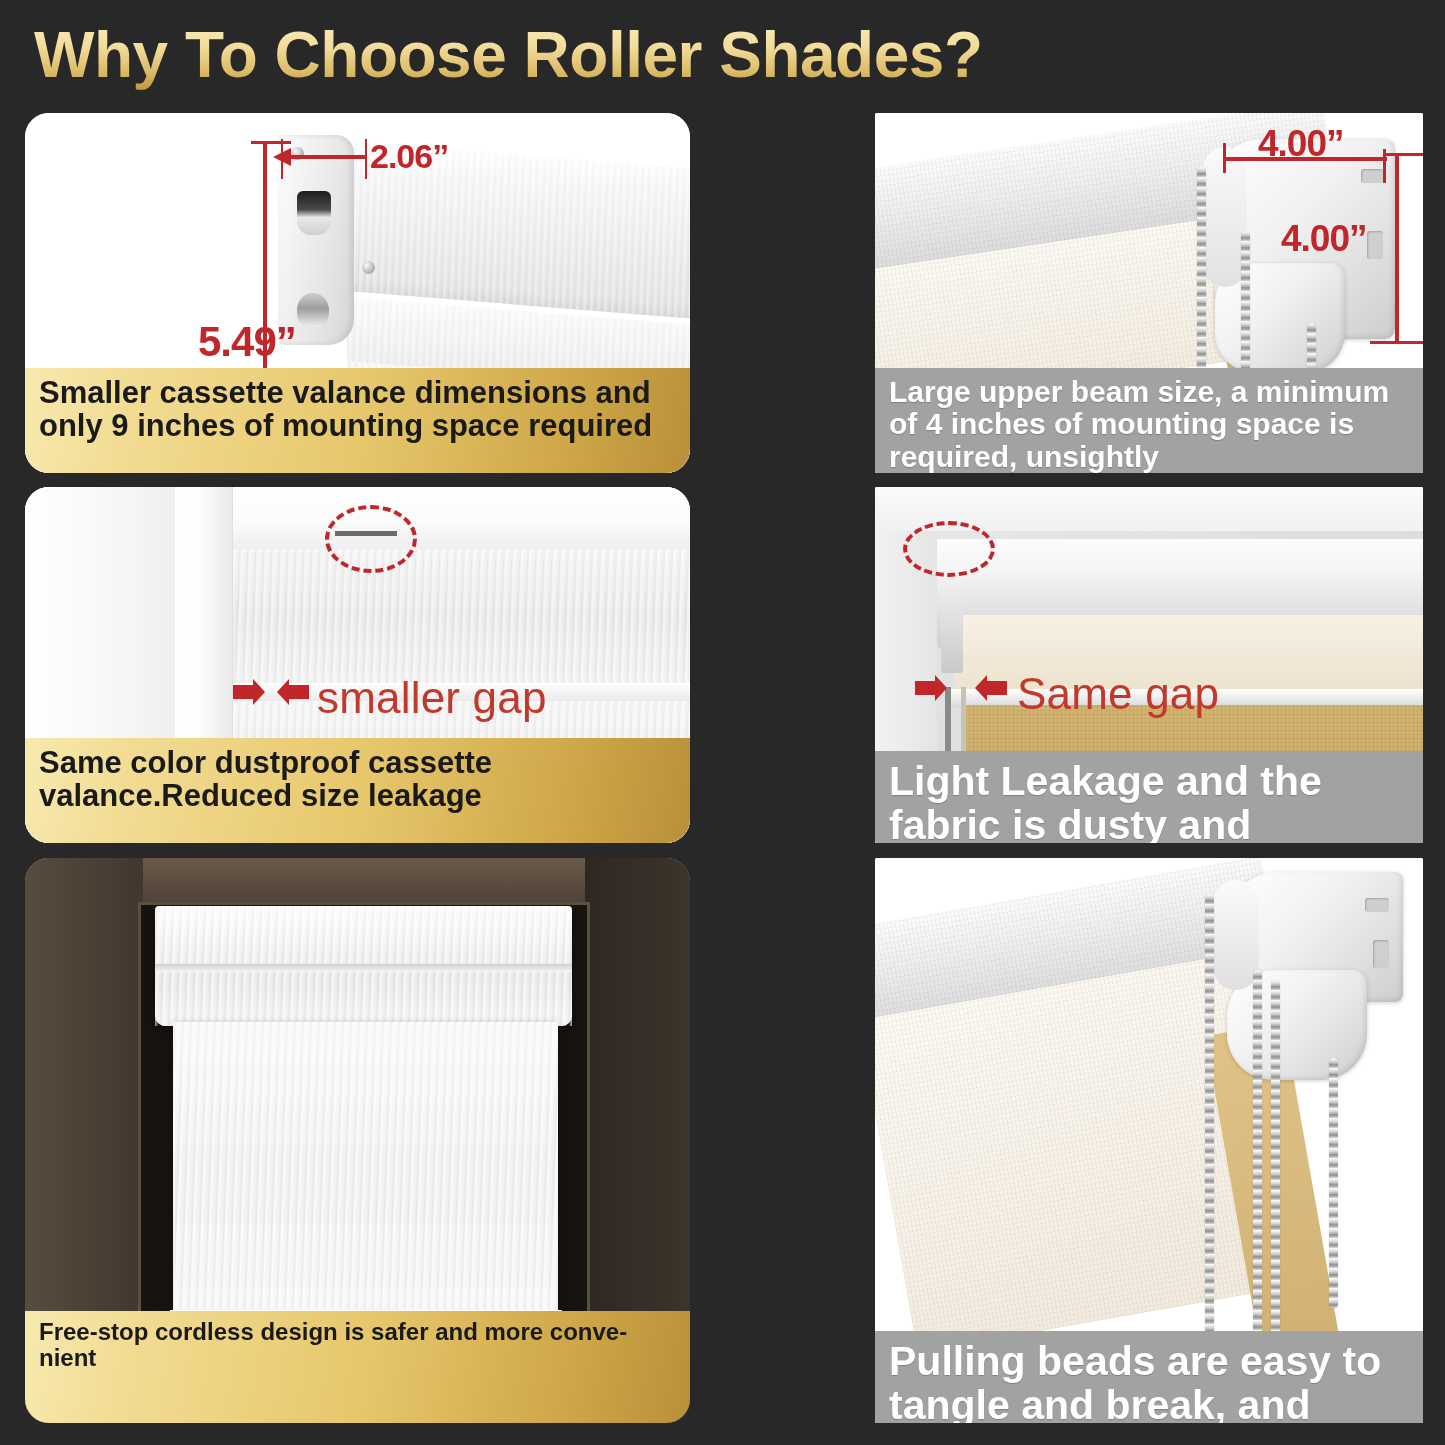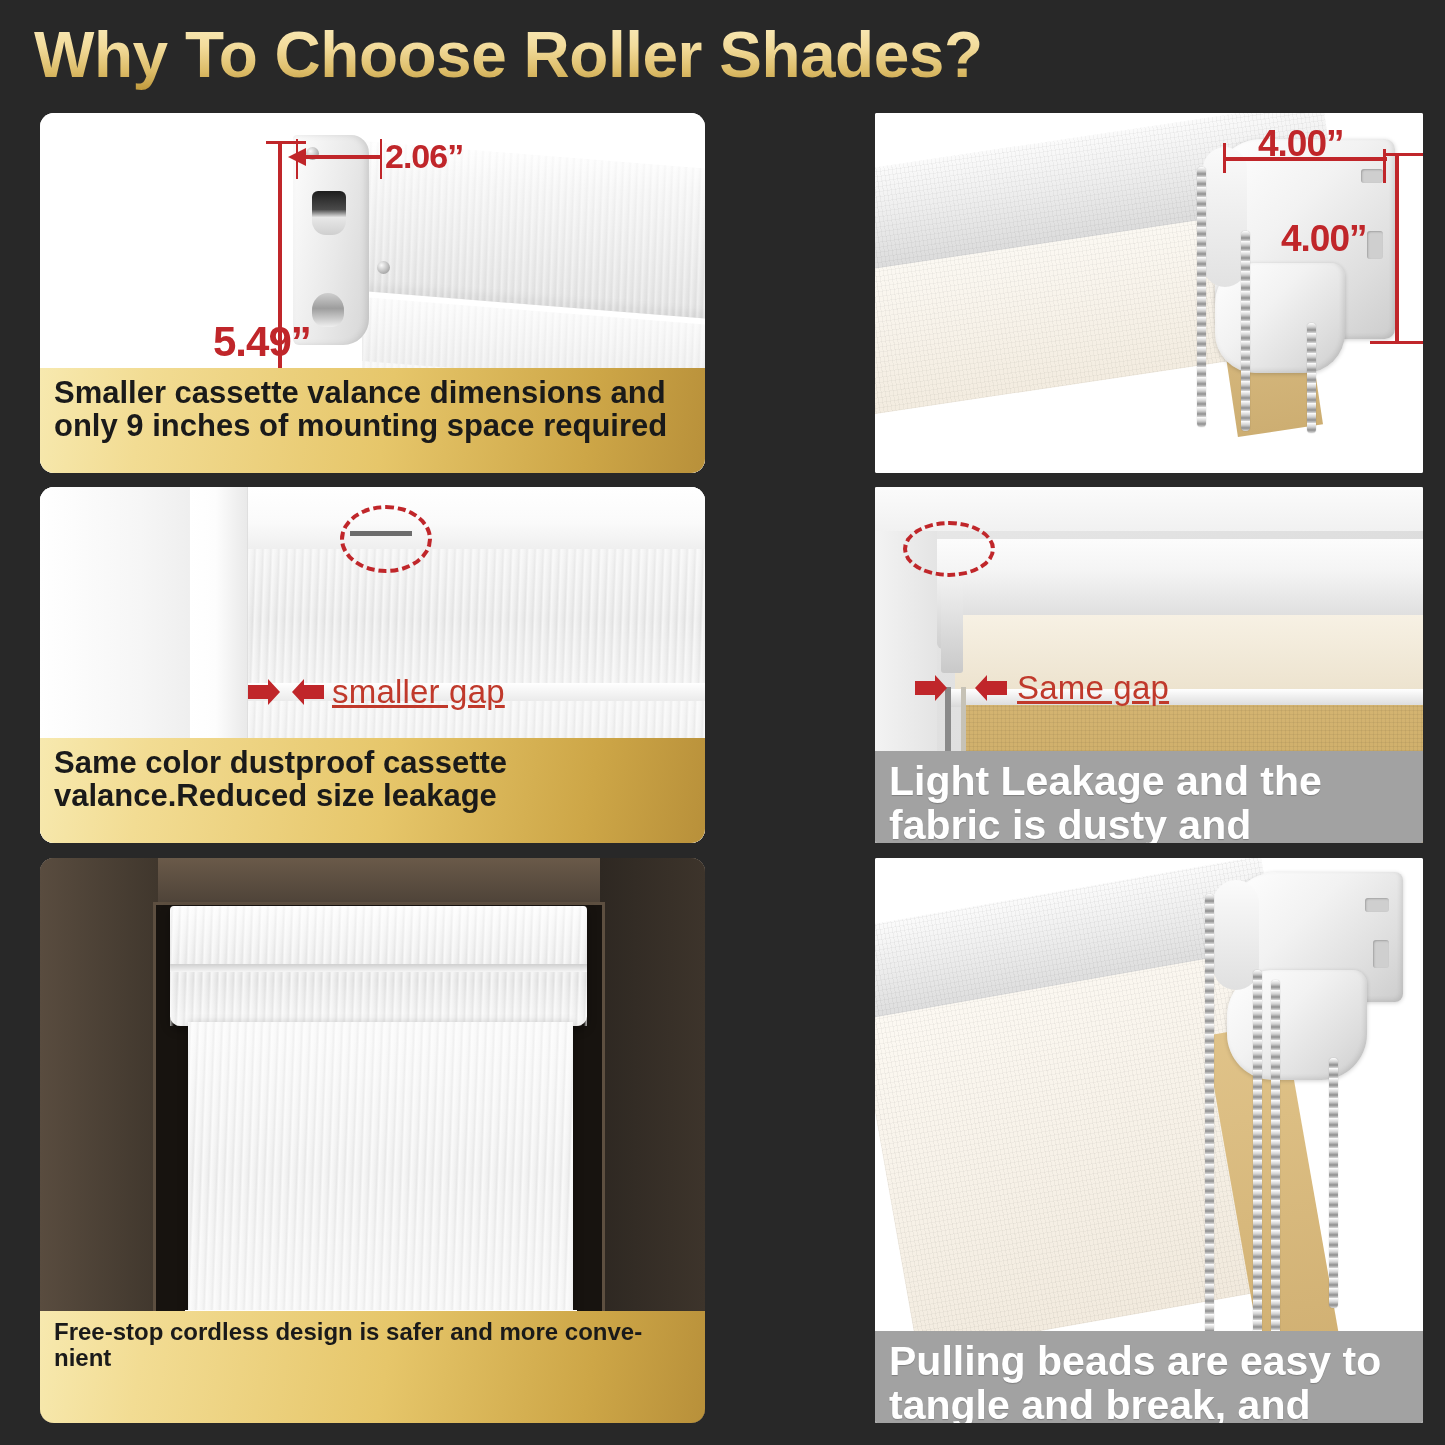--- a/index.html
+++ b/index.html
@@ -18,21 +18,21 @@
     font-size:64px; font-weight:bold; letter-spacing:-0.5px;
     background:linear-gradient(180deg,#fbeec0 0%,#f3dc9c 38%,#dcbc68 72%,#bc9537 100%);
     -webkit-background-clip:text; background-clip:text;
     -webkit-text-fill-color:transparent; color:#e2c071;
     white-space:nowrap;
   }
 
   
   #grid { position:absolute; left:0; top:0; width:1445px; height:1445px; }
   .panel { position:absolute; overflow:hidden; background:#fff; }
-  .panel.left  { left:40px;  width:665px; border-radius:14px; }
+  .panel.left  { left:25px;  width:665px; border-radius:24px; }
   .panel.right { left:875px; width:548px; border-radius:2px; }
   .r1 { top:113px;  height:360px; }
   .r2 { top:487px;  height:356px; }
   .r3 { top:858px;  height:565px; }
 
   .photo { position:absolute; left:0; top:0; right:0; bottom:0; overflow:hidden; }
 
   
   .caption {
     position:absolute; left:0; right:0; bottom:0;
@@ -175,22 +175,22 @@
   }
   #p3 .hatch {
     position:absolute; inset:0;
     background:repeating-linear-gradient(92deg,
        rgba(255,255,255,.0) 0px, rgba(0,0,0,.030) 2px, rgba(255,255,255,.6) 4px, rgba(0,0,0,0) 8px);
   }
   .dashed-circle {
     position:absolute; border:4px dashed #c0262a; border-radius:50%;
   }
   .ann-red {
-    position:absolute; color:#c0392b; font-size:33px; font-weight:normal;
-    white-space:nowrap; letter-spacing:.2px;text-decoration:underline;
+    position:absolute; color:#c0392b; font-size:44px; font-weight:normal;
+    white-space:nowrap; letter-spacing:.2px;
   }
 
   
   #p4 .bg { position:absolute; inset:0; background:linear-gradient(150deg,#e9e9e9,#dcdcdc 60%,#d2d2d2); }
   #p4 .ceil { position:absolute; left:0; top:0; right:0; height:44px;
     background:linear-gradient(180deg,#fbfbfb,#f1f1f1); }
   #p4 .wall { position:absolute; left:0; top:44px; width:62px; bottom:0;
     background:linear-gradient(90deg,#f3f3f3,#e4e4e4); }
   #p4 .valance {
     position:absolute; left:62px; top:52px; right:0; height:110px;
@@ -383,20 +383,21 @@
       <div style="position:absolute;left:348px;top:44px;width:164px;height:4px;background:#c0262a;"></div>
       <div style="position:absolute;left:348px;top:30px;width:3px;height:30px;background:#c0262a;"></div>
       <div style="position:absolute;left:508px;top:36px;width:3px;height:34px;background:#c0262a;"></div>
       <div class="red" style="position:absolute;left:383px;top:10px;font-size:37px;letter-spacing:-1px;">4.00”</div>
 
       <div style="position:absolute;left:520px;top:40px;width:4px;height:190px;background:#c0262a;"></div>
       <div style="position:absolute;left:508px;top:40px;width:40px;height:3px;background:#c0262a;"></div>
       <div style="position:absolute;left:495px;top:228px;width:55px;height:3px;background:#c0262a;"></div>
       <div class="red" style="position:absolute;left:406px;top:105px;font-size:37px;letter-spacing:-1px;">4.00”</div>
     </div>
+    <div class="caption grey">Large upper beam size, a minimum of 4 inches of mounting space is required, unsightly</div>
   </div>
 
   <div class="panel left r2" id="p3">
     <div class="photo">
       <div class="bg"></div>
       <div class="frame-out"></div>
       <div class="head-moul"></div>
       <div class="val-top">
           <div class="hatch"></div>
         </div>

